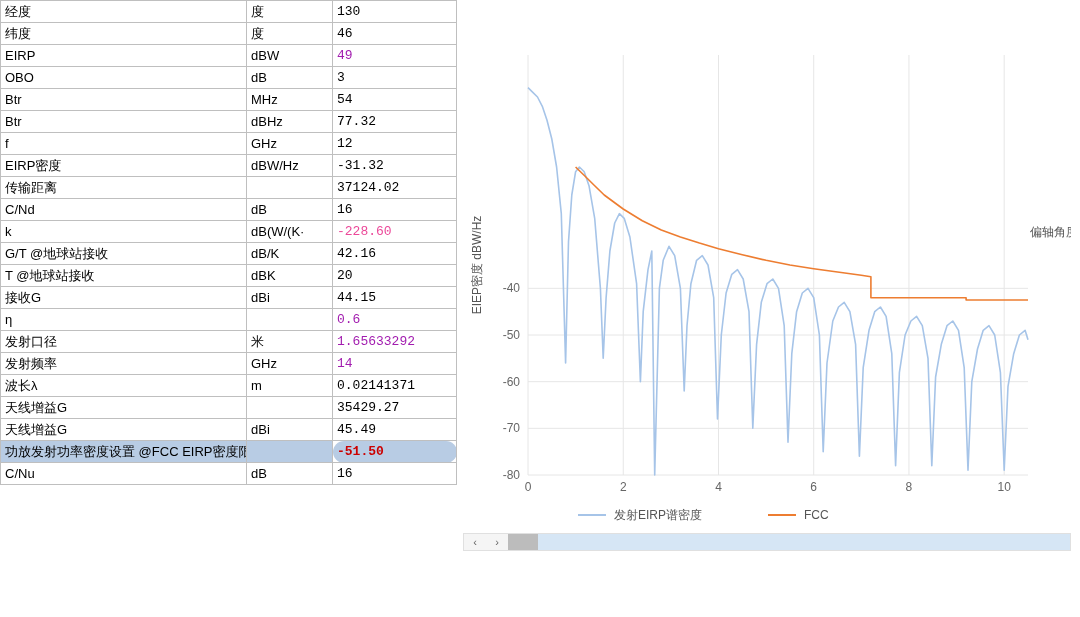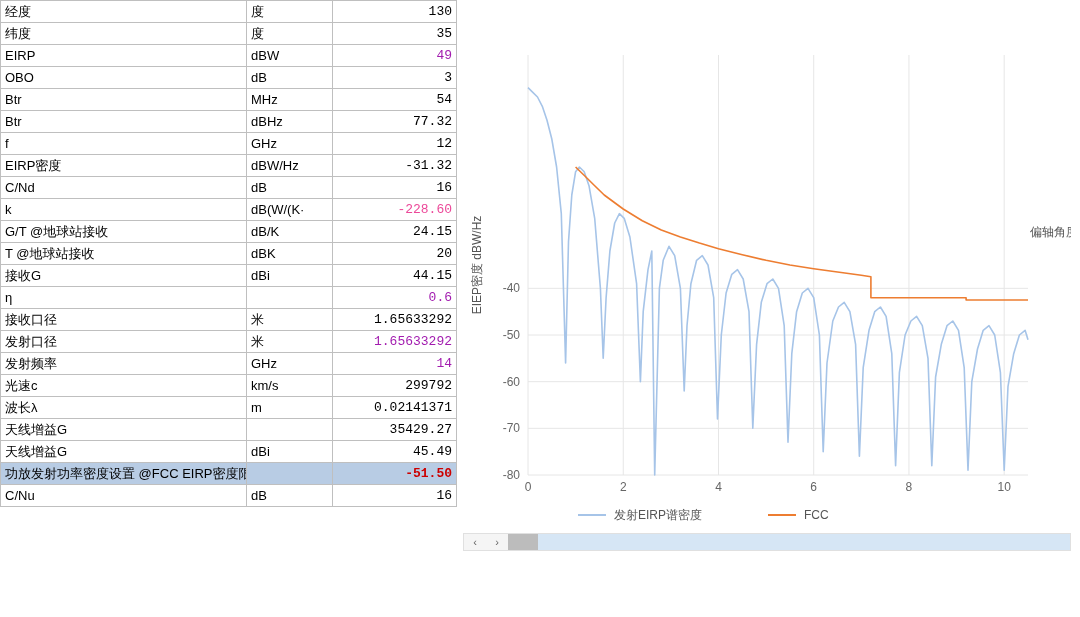--- a/index.html
+++ b/index.html
@@ -20,26 +20,26 @@
   .grid col.c2{width:124px;}
   .grid td{
     border:1px solid #bfbfbf;
     padding:1px 4px;
     height:19px;
     line-height:19px;
     box-sizing:border-box;
     white-space:nowrap;overflow:hidden;
     font-family:"DengXian","Microsoft YaHei",Arial,sans-serif;
   }
-  .grid td.c2{text-align:right;font-family:Consolas,"Courier New",monospace;}
+  .grid td.c2{font-family:Consolas,"Courier New",monospace;}
   .grid td.c1{font-family:"DengXian",Arial;}
   .grid tr.hl td{background:#b8cce4;}
   .green{color:#a21caf;}
   .grey{color:#ec4899;}
-  .redbold{color:#cc0000;font-weight:bold;}
+  .redbold{color:#cc0000;font-weight:bold;border-radius:11px;}
   .bold{font-weight:bold;}
 
   
   .chartbox{
     position:absolute;left:463px;top:40px;
     width:608px;height:490px;background:#fff;
   }
   .chart-svg{display:block;}
   .hscroll{
     position:absolute;left:463px;top:533px;width:608px;height:18px;
@@ -65,21 +65,21 @@
   </colgroup>
   <tbody id="tb">
         <tr>
           <td>经度</td>
           <td class="c1">度</td>
           <td class="c2">130</td>
         </tr>
         <tr>
           <td>纬度</td>
           <td class="c1">度</td>
-          <td class="c2">35</td>
+          <td class="c2">46</td>
         </tr>
         <tr>
           <td>EIRP</td>
           <td class="c1">dBW</td>
           <td class="c2 green">49</td>
         </tr>
         <tr>
           <td>OBO</td>
           <td class="c1">dB</td>
           <td class="c2">3</td>
@@ -98,68 +98,63 @@
           <td>f</td>
           <td class="c1">GHz</td>
           <td class="c2">12</td>
         </tr>
         <tr>
           <td>EIRP密度</td>
           <td class="c1">dBW/Hz</td>
           <td class="c2">-31.32</td>
         </tr>
         <tr>
+          <td>传输距离</td>
+          <td class="c1"></td>
+          <td class="c2">37124.02</td>
+        </tr>
+        <tr>
           <td>C/Nd</td>
           <td class="c1">dB</td>
           <td class="c2">16</td>
         </tr>
         <tr>
           <td>k</td>
           <td class="c1">dB(W/(K·</td>
           <td class="c2 grey">-228.60</td>
         </tr>
         <tr>
           <td>G/T @地球站接收</td>
           <td class="c1">dB/K</td>
-          <td class="c2">24.15</td>
+          <td class="c2">42.16</td>
         </tr>
         <tr>
           <td>T @地球站接收</td>
           <td class="c1">dBK</td>
           <td class="c2">20</td>
         </tr>
         <tr>
           <td>接收G</td>
           <td class="c1">dBi</td>
           <td class="c2">44.15</td>
         </tr>
         <tr>
           <td>η</td>
           <td class="c1"></td>
           <td class="c2 green">0.6</td>
         </tr>
         <tr>
-          <td>接收口径</td>
-          <td class="c1">米</td>
-          <td class="c2">1.65633292</td>
-        </tr>
-        <tr>
           <td>发射口径</td>
           <td class="c1">米</td>
           <td class="c2 green">1.65633292</td>
         </tr>
         <tr>
           <td>发射频率</td>
           <td class="c1">GHz</td>
           <td class="c2 green">14</td>
-        </tr>
-        <tr>
-          <td>光速c</td>
-          <td class="c1">km/s</td>
-          <td class="c2">299792</td>
         </tr>
         <tr>
           <td>波长λ</td>
           <td class="c1">m</td>
           <td class="c2">0.02141371</td>
         </tr>
         <tr>
           <td>天线增益G</td>
           <td class="c1"></td>
           <td class="c2">35429.27</td>

